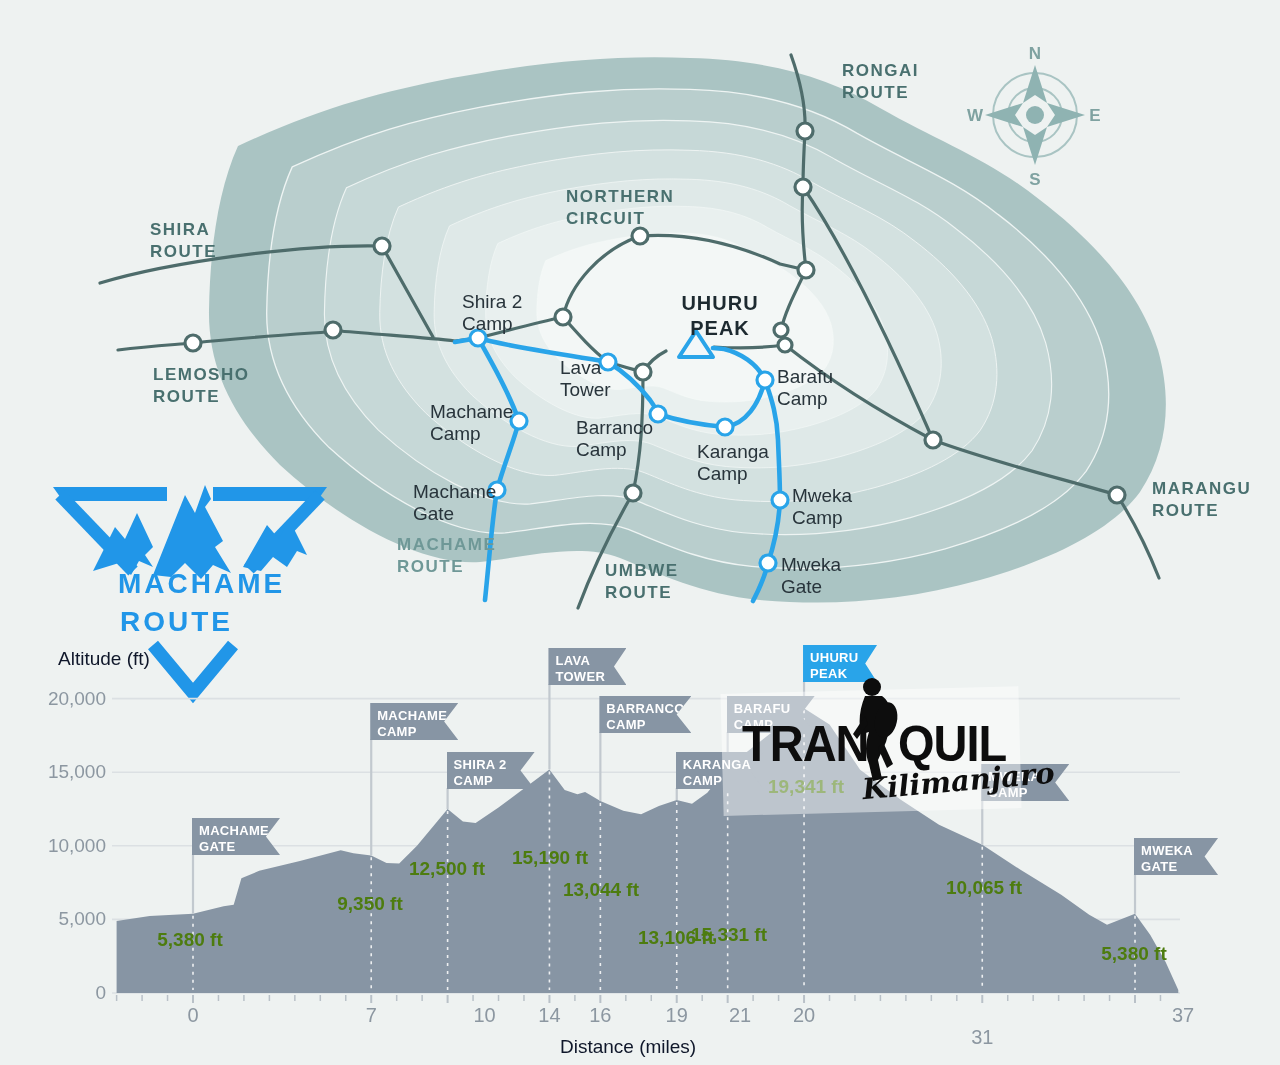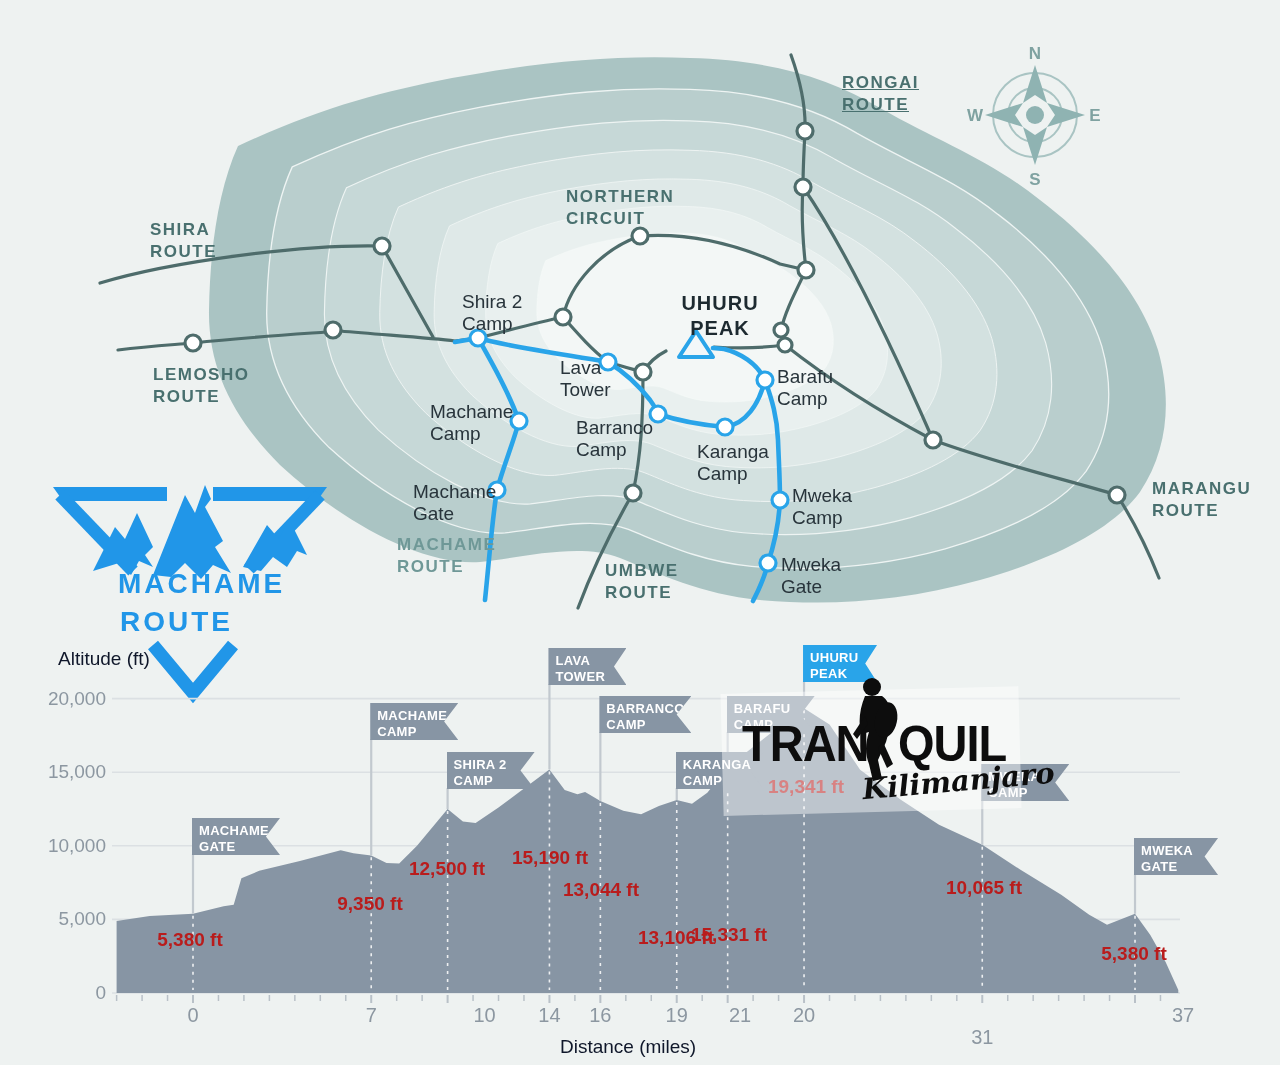--- a/index.html
+++ b/index.html
@@ -15,21 +15,21 @@
   .peak-label{position:absolute;font-weight:bold;font-size:20px;color:#1d2a30;
               letter-spacing:1px;text-align:center;line-height:1.25;}
   .lbl-line{display:block;}
   
   .logo-word{position:absolute;color:#2196e8;font-size:28px;font-weight:600;letter-spacing:3px;}
   
   .axis-title{position:absolute;font-size:19px;color:#0f172a;}
   .ytick{position:absolute;width:72px;text-align:right;font-size:19px;color:#8c97a1;}
   .xtick{position:absolute;transform:translateX(-50%);font-size:20px;color:#8c97a1;}
   .ft-label{position:absolute;transform:translateX(-50%);font-size:19px;font-weight:600;
-            color:#b91c1c;white-space:nowrap;}
+            color:#4d7c0f;white-space:nowrap;}
   .flag{position:absolute;height:37px;background:#8795a4;color:#ffffff;
         font-size:13px;font-weight:bold;letter-spacing:.3px;line-height:1.2;
         padding:5px 0 0 7px;box-sizing:border-box;
         clip-path:polygon(0 0,100% 0,84% 50%,100% 100%,0 100%);}
   .flag.blue{background:#29a4e9;}
   
   .brand-panel{position:absolute;left:722px;top:690px;width:298px;height:122px;
                background:rgba(255,255,255,0.45);transform:rotate(-1.5deg);}
   .brand-word{position:absolute;font-size:47px;font-weight:900;color:#0d0d0d;
               letter-spacing:-1px;transform:scale(1,1.08);}
@@ -124,21 +124,21 @@
       <circle r="9" fill="#8fb3b2"></circle>
       <text x="0" y="-56" text-anchor="middle" font-size="17" fill="#7fa2a1" font-weight="600">N</text>
       <text x="60" y="6" text-anchor="middle" font-size="17" fill="#7fa2a1" font-weight="600">E</text>
       <text x="0" y="70" text-anchor="middle" font-size="17" fill="#7fa2a1" font-weight="600">S</text>
       <text x="-60" y="6" text-anchor="middle" font-size="17" fill="#7fa2a1" font-weight="600">W</text>
     </g>
   </svg>
 
   <div class="route-label" style="left:150px;top:219px;"><span class="lbl-line">SHIRA</span><span class="lbl-line">ROUTE</span></div>
   <div class="route-label" style="left:153px;top:364px;"><span class="lbl-line">LEMOSHO</span><span class="lbl-line">ROUTE</span></div>
-  <div class="route-label" style="left:842px;top:72px;text-decoration:underline;"><span class="lbl-line">RONGAI</span><span class="lbl-line">ROUTE</span></div>
+  <div class="route-label" style="left:842px;top:60px;"><span class="lbl-line">RONGAI</span><span class="lbl-line">ROUTE</span></div>
   <div class="route-label" style="left:566px;top:186px;"><span class="lbl-line">NORTHERN</span><span class="lbl-line">CIRCUIT</span></div>
   <div class="route-label" style="left:1152px;top:478px;"><span class="lbl-line">MARANGU</span><span class="lbl-line">ROUTE</span></div>
   <div class="route-label" style="left:605px;top:560px;"><span class="lbl-line">UMBWE</span><span class="lbl-line">ROUTE</span></div>
   <div class="route-label light" style="left:397px;top:534px;"><span class="lbl-line">MACHAME</span><span class="lbl-line">ROUTE</span></div>
 
   <div class="camp-label" style="left:462px;top:291px;">
       <span class="lbl-line">Shira 2</span>
       <span class="lbl-line">Camp</span>
     </div>
   <div class="camp-label" style="left:560px;top:357px;">

